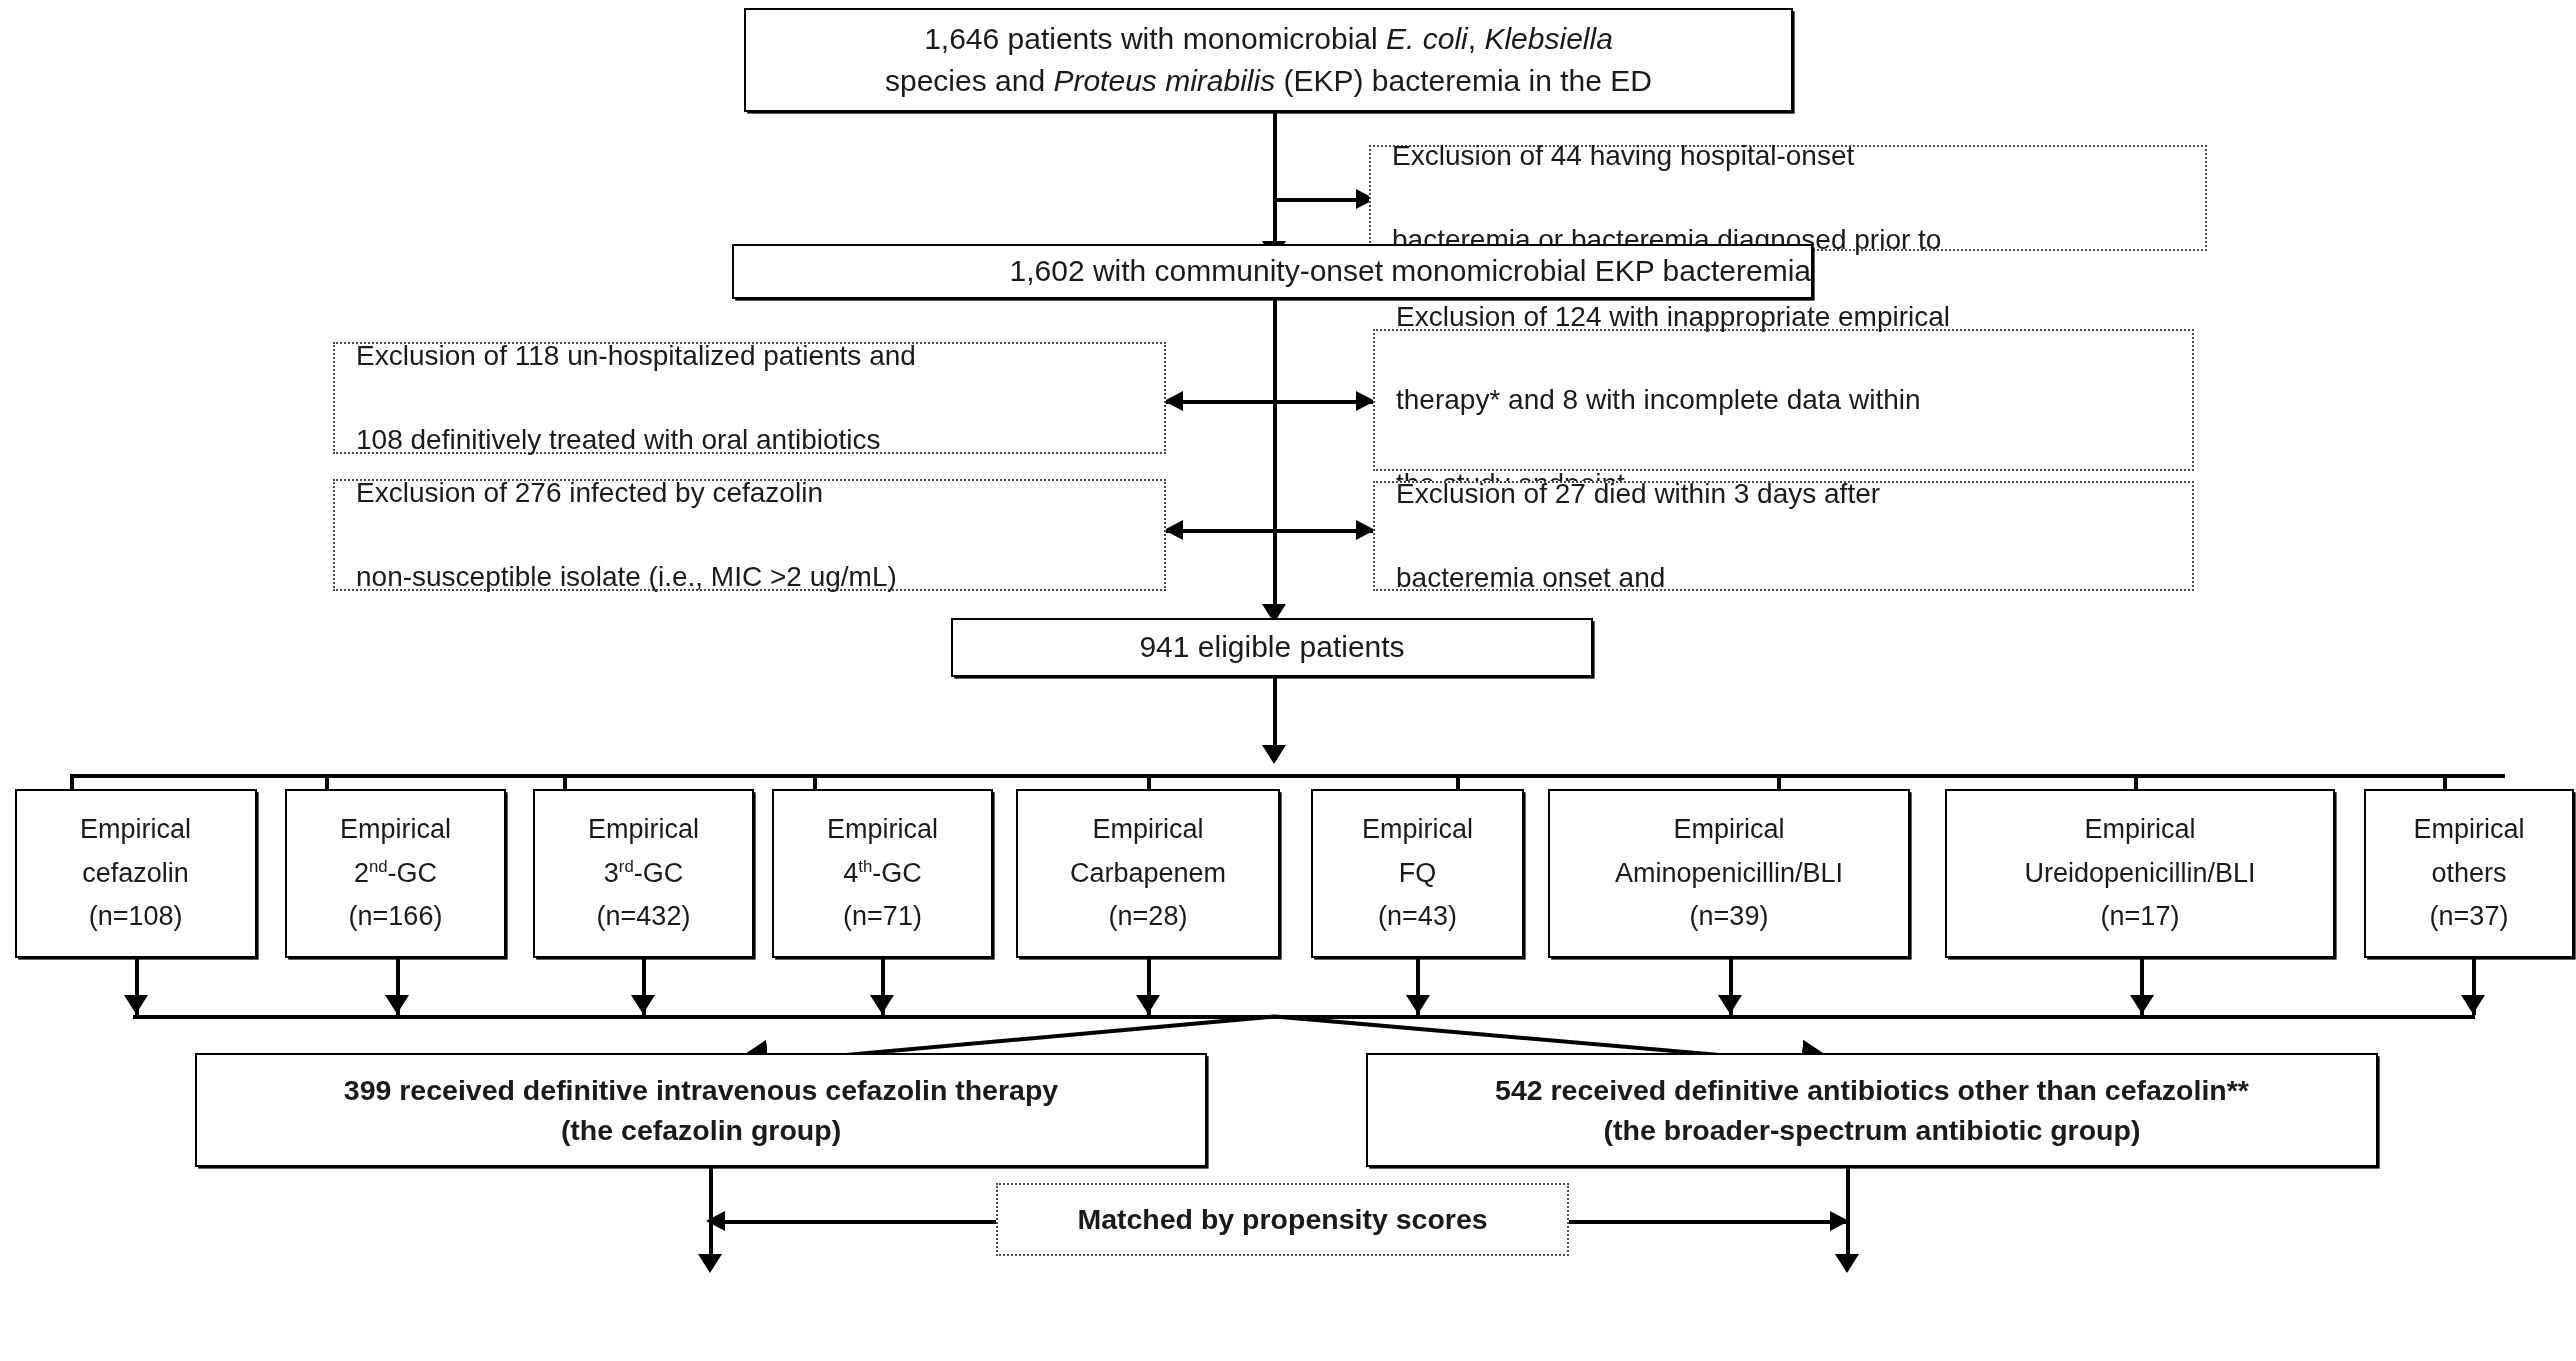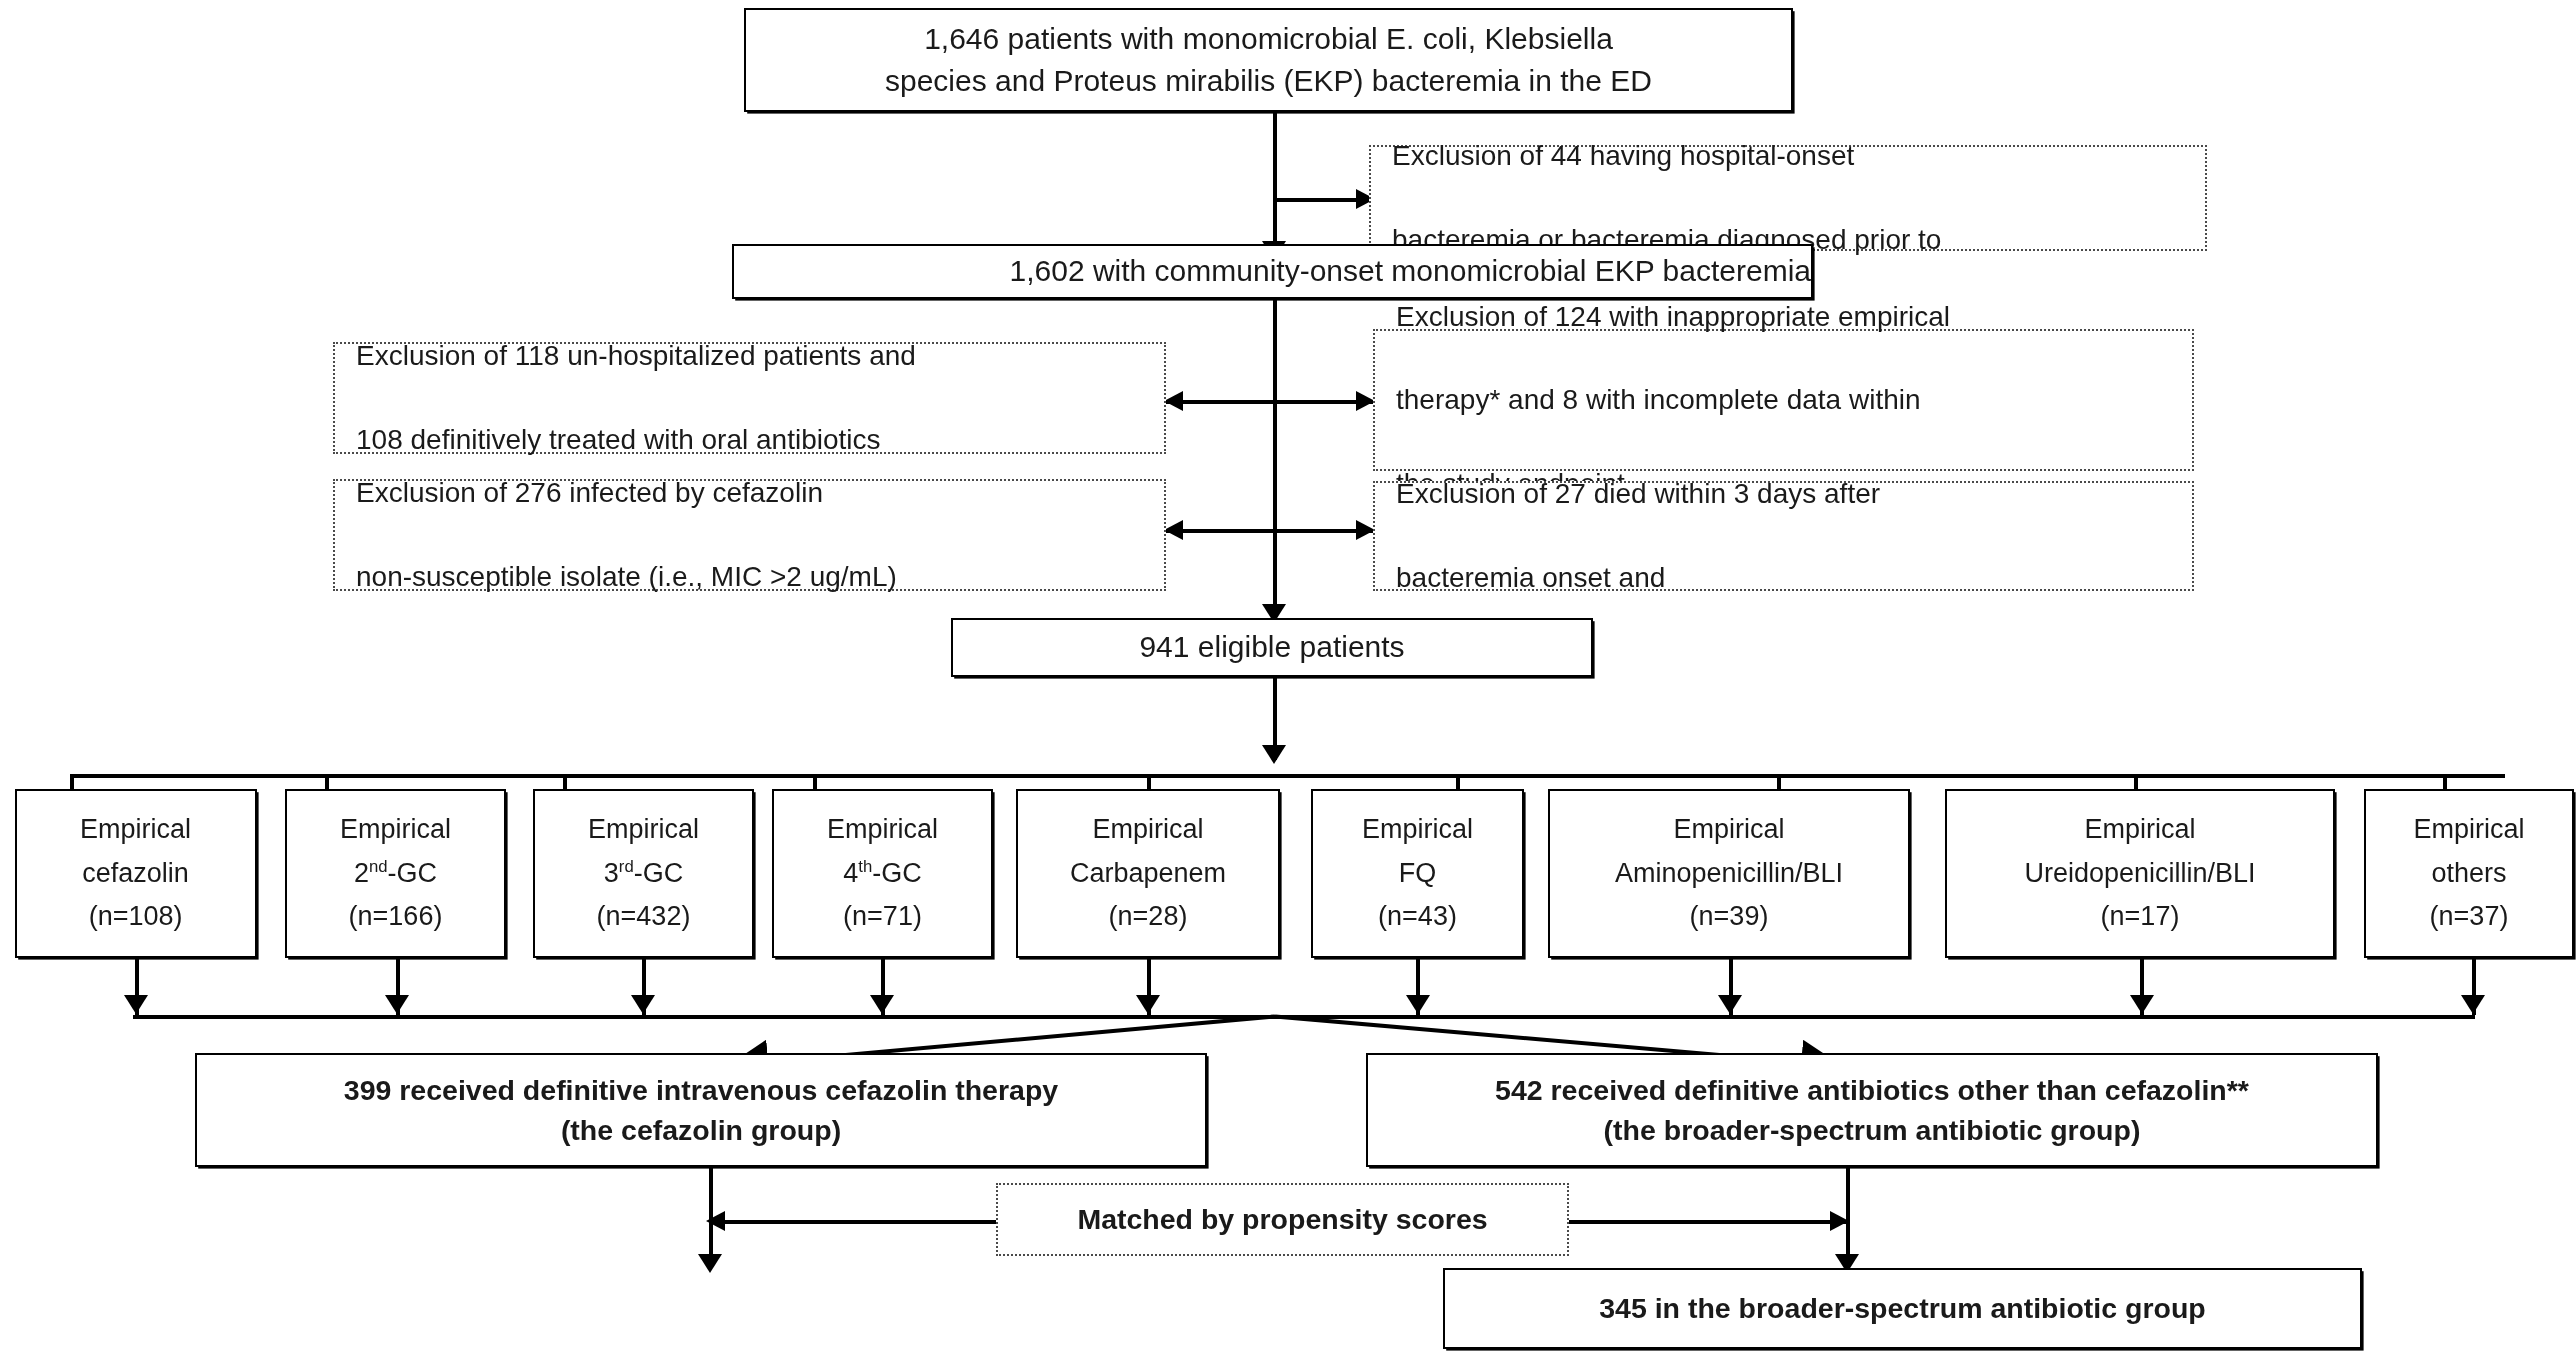--- a/index.html
+++ b/index.html
@@ -39,21 +39,21 @@
     gap:36px;
   }
   .node .ln{display:block;width:100%;}
 
   
   .t-main{font-size:30px;}
   .t-excl{font-size:28px;line-height:1.70;}
   .t-excl .ln{text-align:left;padding-left:21px;}
   .t-small{font-size:27px;line-height:1.62;}
   .t-mid{font-size:28.5px;font-weight:bold;}
-  .it{}
+  .it{font-style:italic;}
   sup{font-size:0.62em;vertical-align:super;line-height:0;}
 
   
   .ln-v{position:absolute;width:4.1px;background:#000;z-index:1;}
   .ln-h{position:absolute;height:4.1px;background:#000;z-index:1;}
 
   
   .ah-d{position:absolute;width:0;height:0;
         border-left:12.2px solid transparent;border-right:12.2px solid transparent;
         border-top:19.5px solid #000;z-index:2;}
@@ -252,18 +252,15 @@
   <div class="node solid t-mid" style="left:1366px;top:1053px;width:1012px;height:114px;">
     <span class="ln">542 received definitive antibiotics other than cefazolin**</span>
     <span class="ln">(the broader-spectrum antibiotic group)</span>
   </div>
 
   <div class="node dotted t-mid" style="left:996px;top:1183px;width:573px;height:73px;">
     <span class="ln">Matched by propensity scores</span>
   </div>
 
 
-  <div class="node solid t-mid" style="left:1443px;top:1268px;width:919px;height:81px;">
-    <span class="ln">345 in the broader-spectrum antibiotic group</span>
-  </div>
 
 </div>
 
 
 </body></html>

